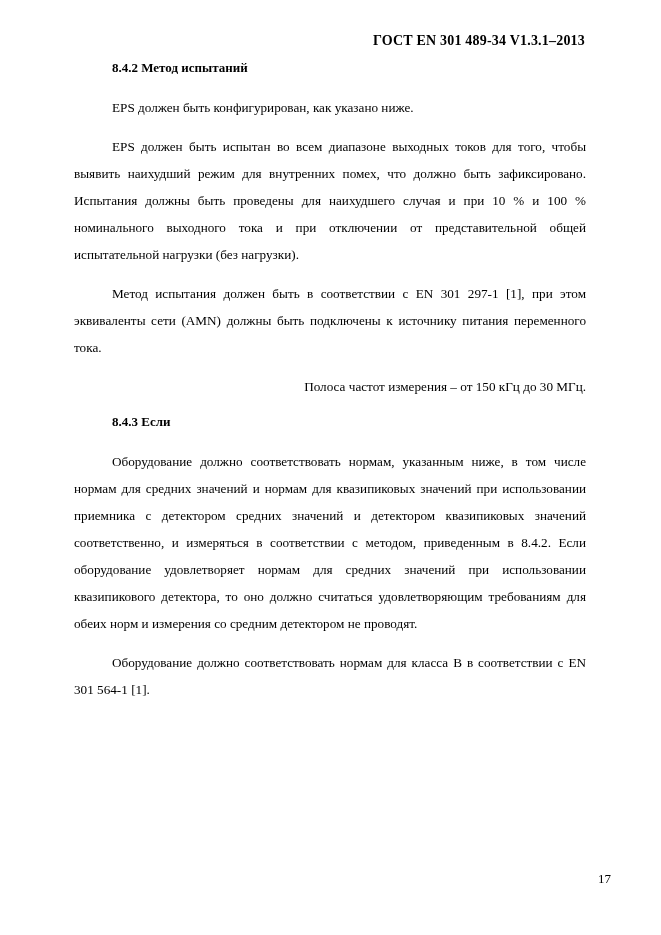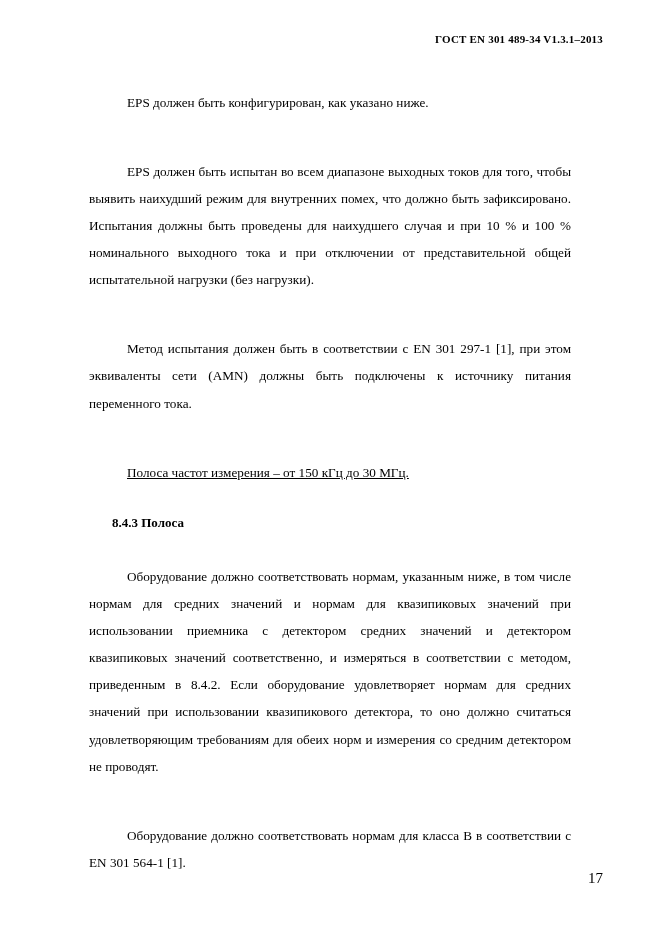--- a/index.html
+++ b/index.html
@@ -18,92 +18,92 @@
   .page {
     position: relative;
     width: 661px;
     height: 935px;
     box-sizing: border-box;
     padding: 0;
   }
   .header {
     position: absolute;
     top: 33px;
-    right: 58px;
+    right: 76px;
     font-family: "Liberation Serif", serif;
     font-weight: bold;
-    font-size: 11px;
+    font-size: 14px;
     letter-spacing: 0.2px;
     white-space: nowrap;
   }
   .content {
     position: absolute;
     top: 58px;
     left: 74px;
     width: 512px;
   }
   .heading {
     font-weight: bold;
     font-size: 13px;
     margin: 0 0 0 38px;
     padding: 0;
     line-height: 1.5;
   }
   .para {
     font-size: 13.2px;
     line-height: 2.05;
-    margin: 15px;
+    margin: 0;
     padding: 0;
     text-align: justify;
     text-indent: 38px;
     -webkit-hyphens: none;
     hyphens: none;
   }
   .para.last-nojustify {
-    text-align: left;
-    text-decoration: underline;
+    text-align: right;
   }
   .gap-sm { height: 12px; }
   .gap-md { height: 16px; }
   .page-number {
     position: absolute;
     bottom: 48px;
-    right: 58px;
-    font-size: 15px;
+    right: 50px;
+    font-size: 13px;
   }
 </style>
 </head>
 <body>
 
 <div class="page">
 
   <div class="header">ГОСТ  EN 301 489-34 V1.3.1–2013</div>
 
   <div class="content">
 
+    <h2 class="heading">8.4.2 Метод испытаний</h2>
 
     <div class="gap-md"></div>
 
     <p class="para">EPS должен быть конфигурирован, как указано ниже.</p>
 
     <div class="gap-sm"></div>
 
     <p class="para">EPS должен быть испытан во всем диапазоне выходных токов для того, чтобы выявить наихудший режим для внутренних помех, что должно быть зафиксировано. Испытания должны быть проведены для наихудшего случая и при 10 % и 100 % номинального выходного тока и при отключении от представительной общей испытательной нагрузки (без нагрузки).</p>
 
     <div class="gap-sm"></div>
 
     <p class="para">Метод испытания должен быть  в соответствии с EN 301 297-1 [1], при этом эквиваленты сети (AMN)  должны быть подключены к источнику питания переменного тока.</p>
 
     <div class="gap-sm"></div>
 
     <p class="para last-nojustify">Полоса частот измерения – от 150 кГц до 30 МГц.</p>
 
     <div class="gap-sm"></div>
 
-    <h2 class="heading">8.4.3 Полоса</h2>
+    <h2 class="heading">8.4.3 Если</h2>
 
     <div class="gap-md"></div>
 
     <p class="para">Оборудование должно соответствовать нормам, указанным  ниже, в том числе  нормам для средних значений и нормам для квазипиковых значений при использовании приемника с детектором средних значений и  детектором квазипиковых значений соответственно, и измеряться в соответствии с методом, приведенным в 8.4.2. Если оборудование удовлетворяет нормам для средних значений при использовании квазипикового детектора, то оно должно считаться удовлетворяющим требованиям для обеих норм и измерения со средним детектором не проводят.</p>
 
     <div class="gap-sm"></div>
 
     <p class="para">Оборудование должно соответствовать нормам для класса B в соответствии с EN 301 564-1 [1].</p>
 
   </div>

